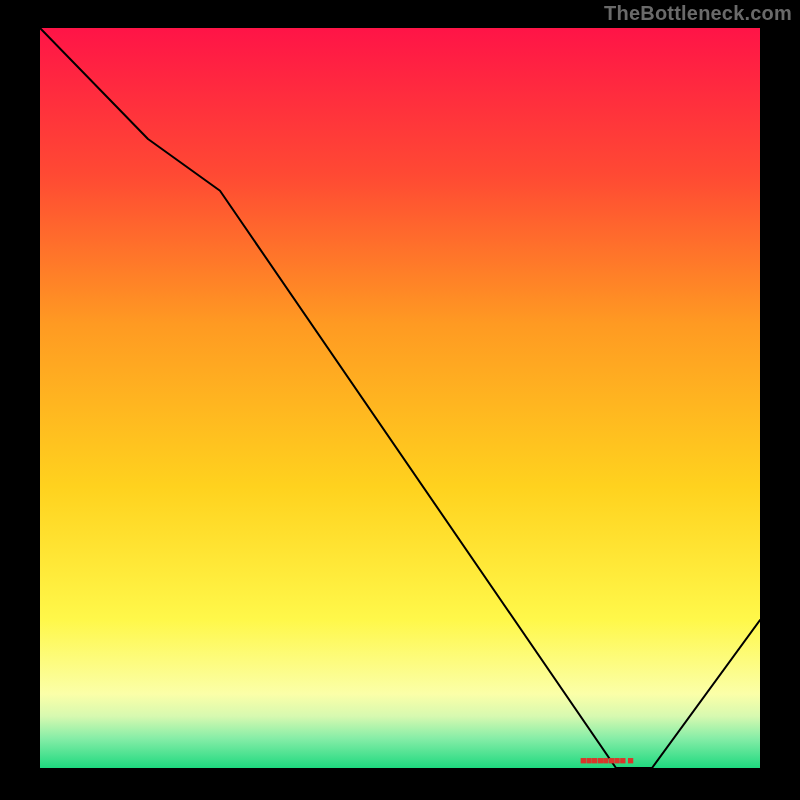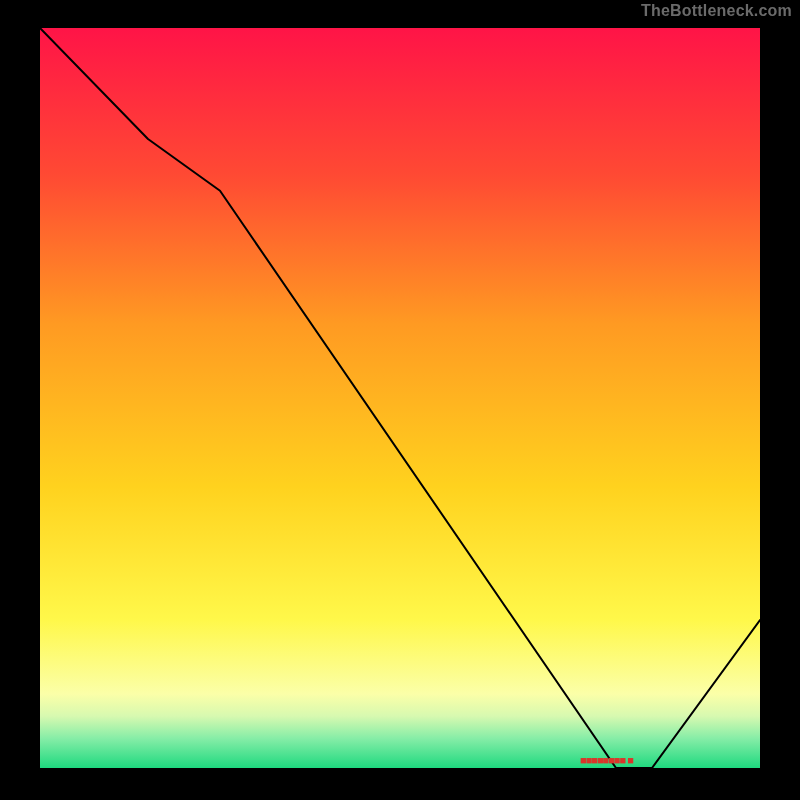--- a/index.html
+++ b/index.html
@@ -15,21 +15,21 @@
     position: relative;
     width: 800px;
     height: 800px;
     background: #000;
   }
   .attribution {
     position: absolute;
     top: 2px;
     right: 8px;
     color: #6a6a6a;
-    font-size: 16px;
+    font-size: 20px;
     font-weight: 700;
     letter-spacing: 0.2px;
   }
   .plot-wrap {
     position: absolute;
     left: 40px;
     top: 28px;
     width: 720px;
     height: 740px;
   }

